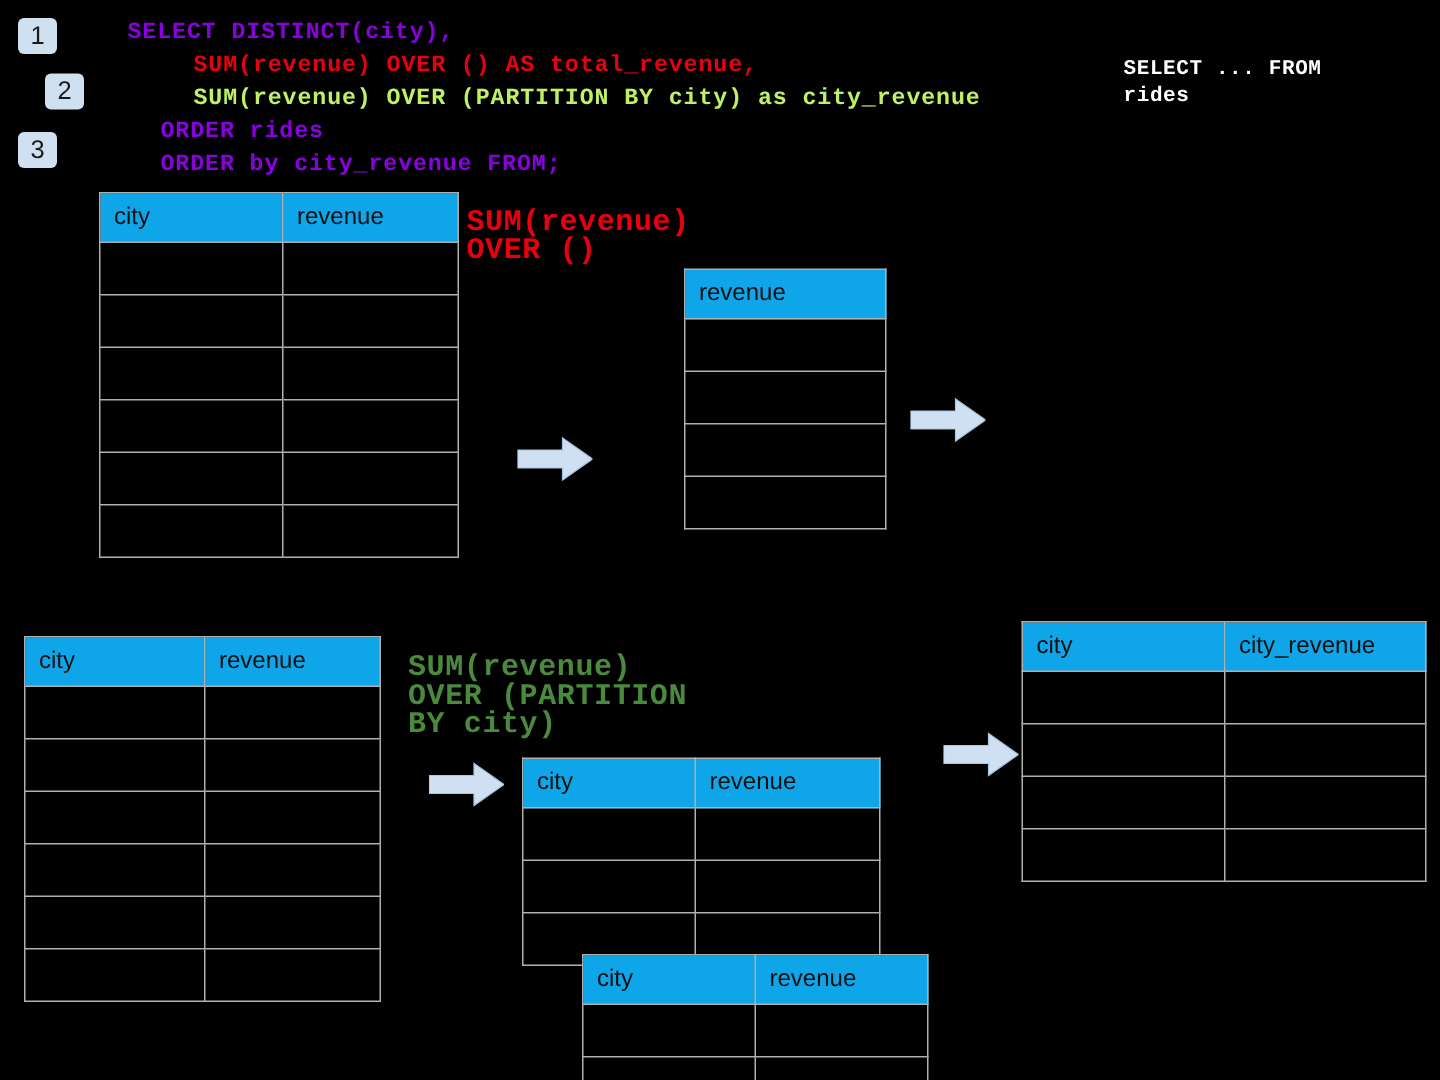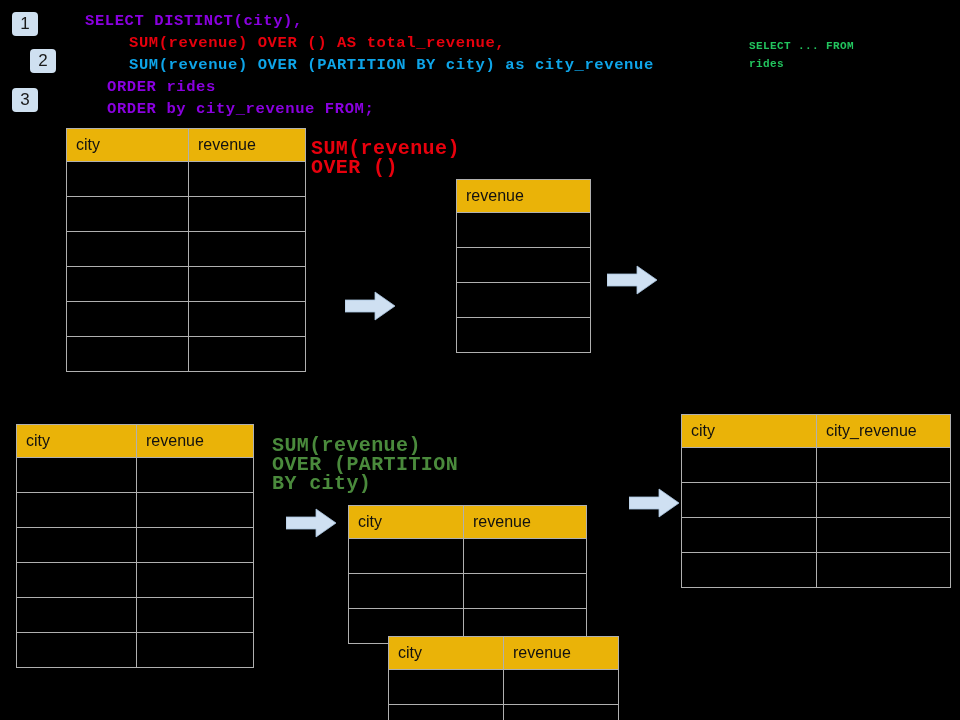--- a/index.html
+++ b/index.html
@@ -34,50 +34,50 @@
   .sql {
     position: absolute;
     font-family: "Liberation Mono", monospace;
     font-size: 15.5px;
     font-weight: bold;
     letter-spacing: 0.6px;
     white-space: pre;
   }
   .sql-purple { color: #8a00e0; }
   .sql-red    { color: #e8000d; font-family: Liberation Mono, monospace; }
-  .sql-green  { color: #0ea5e9; }
+  .sql-green  { color: #bef264; }
 
   .annot {
     position: absolute;
     font-family: "Liberation Mono", monospace;
     font-size: 20px;
     font-weight: bold;
     letter-spacing: 0.4px;
     white-space: pre;
     line-height: 19px;
   }
   .annot-red   { color: #e8000d; }
   .annot-green { color: #4a8a3c; }
-  .annot-purple{ color: #22c55e; font-size: 11px; line-height: 18px; }
+  .annot-purple{ color: #ffffff; font-size: 14px; line-height: 18px; }
 
   
   .tbl {
     position: absolute;
     border-collapse: collapse;
     table-layout: fixed;
     background: #000000;
     font-family: "Liberation Sans", sans-serif;
   }
   .tbl th, .tbl td {
     border: 1px solid #b0b0b0;
     padding: 0;
     margin: 0;
   }
   .tbl th {
-    background: #eab308;
+    background: #0ea5e9;
     color: #111111;
     font-weight: normal;
     font-size: 16px;
     text-align: left;
     padding-left: 9px;
     height: 32px;
   }
   .tbl td {
     background: #000000;
     height: 34px;

